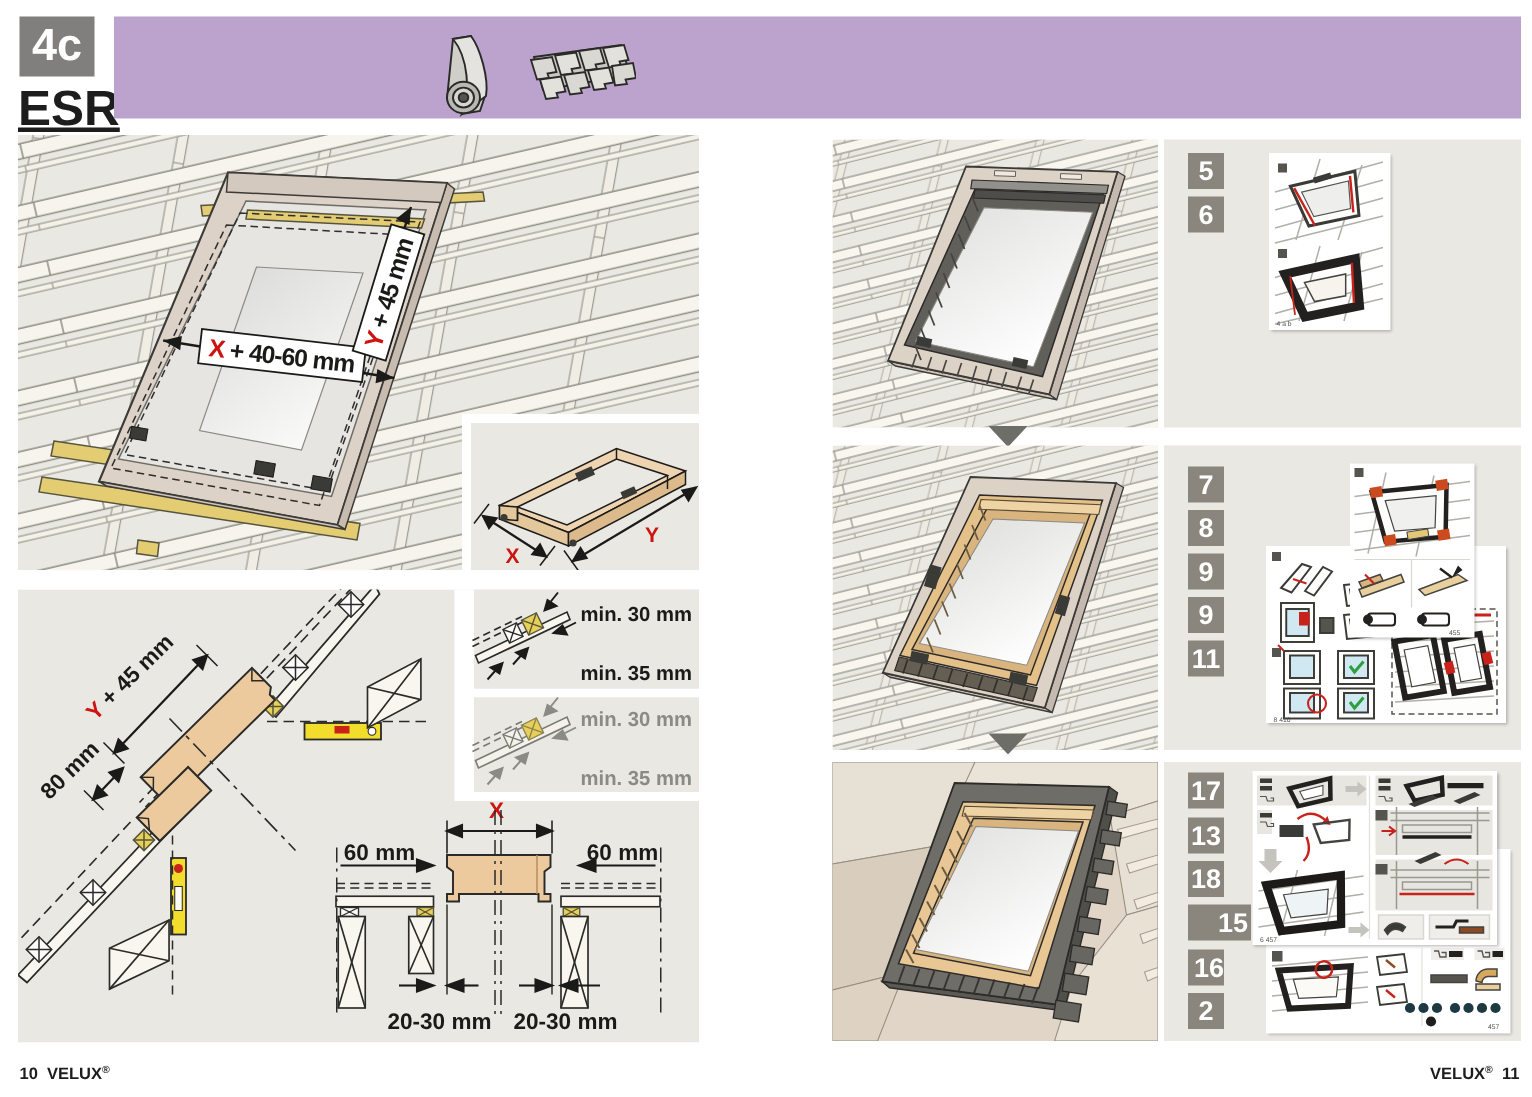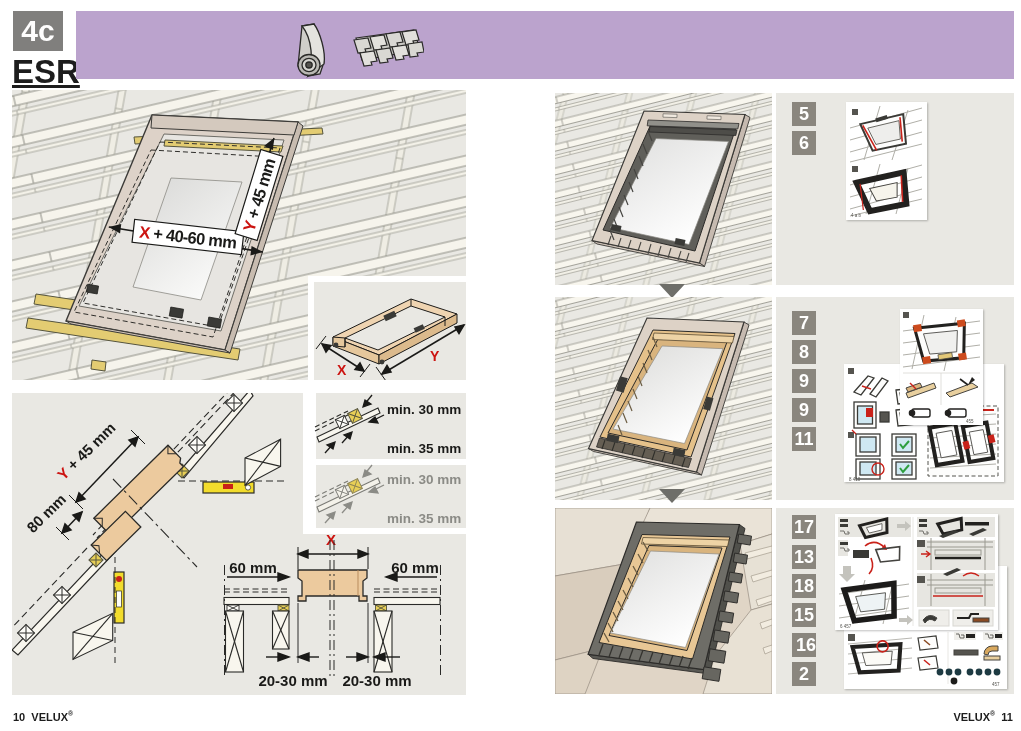--- a/index.html
+++ b/index.html
@@ -817,21 +817,21 @@
 </svg>
 
 <div class="panel" style="left:776px;top:508px;width:238px;height:186px;"></div>
 
 <div class="badge" style="top:515px;">17</div>
 
 <div class="badge" style="top:545px;text-align:center;">13</div>
 
 <div class="badge" style="top:574px;">18</div>
 
-<div class="badge" style="top:603px;">15</div>
+<div class="badge" style="top:603px;padding-left:18px;">15</div>
 
 <div class="badge" style="top:633px;text-align:right;">16</div>
 
 <div class="badge" style="top:662px;">2</div>
 
 <div class="abs" style="left:844px;top:566px;width:163px;height:123px;background:#fff;box-shadow:1px 1px 2px rgba(0,0,0,0.25);">
 <svg width="163" height="123" viewBox="0 0 163 123">
 
   <rect x="4" y="68" width="7" height="7" fill="#55544f"></rect>
   <g stroke="#b0afa8" stroke-width="0.9">

